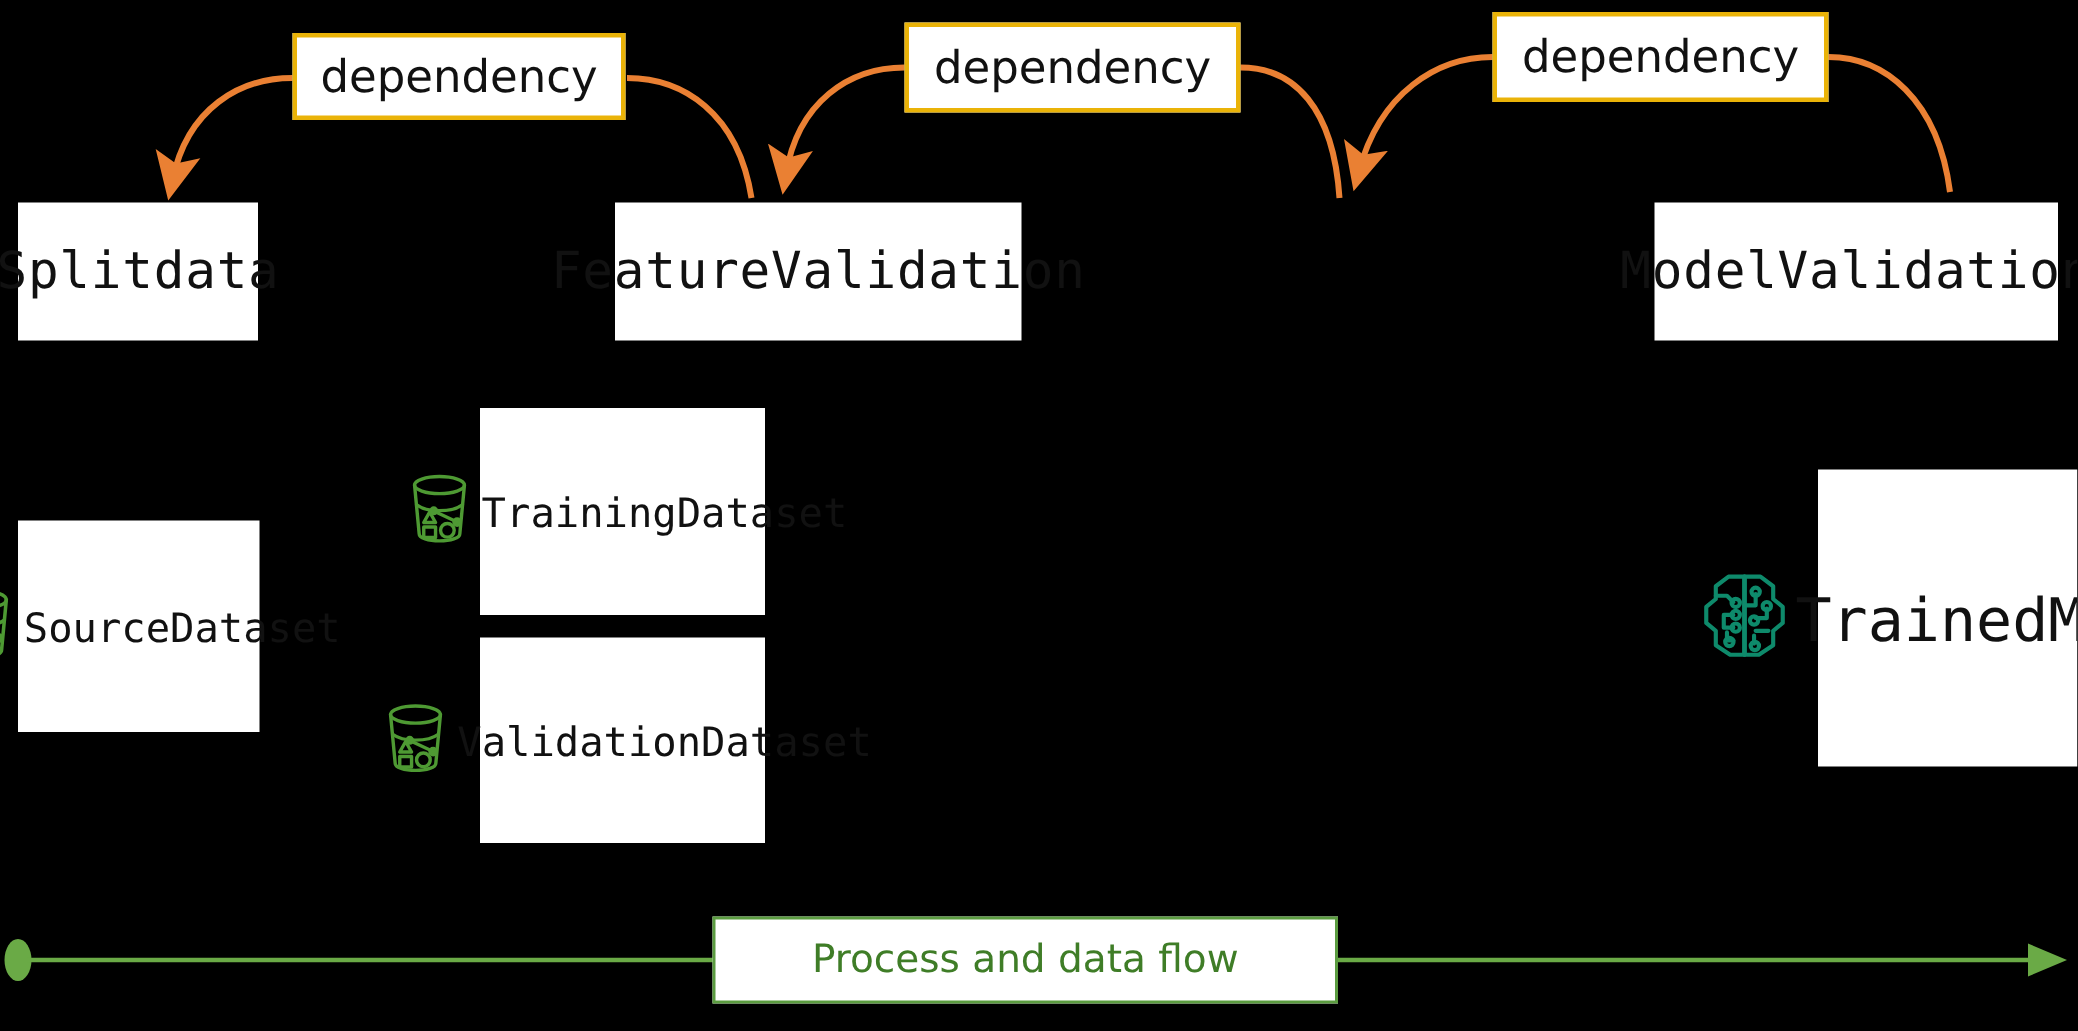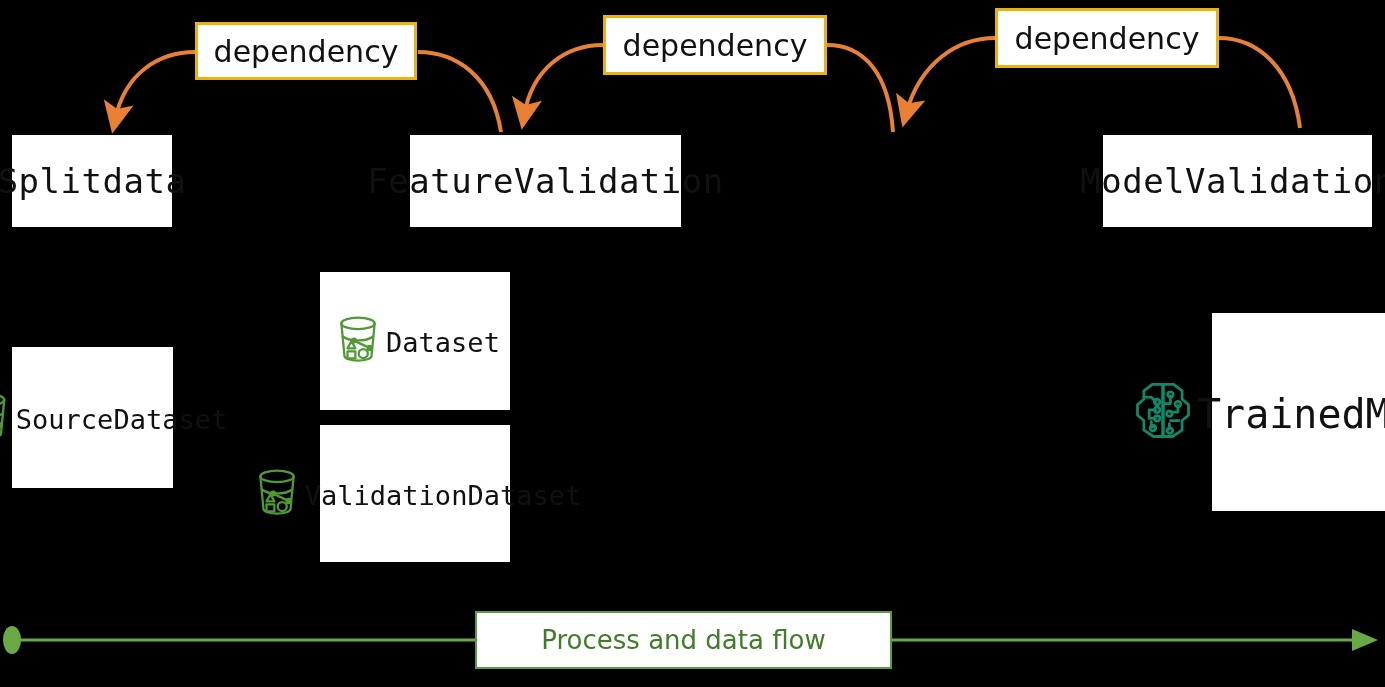--- a/index.html
+++ b/index.html
@@ -178,20 +178,21 @@
           <path d="M14.6,28 C18.5,31 25,32.5 32,32.5 C39,32.5 45.5,31 49.4,28"></path>
           <polygon points="24.5,33.5 20,41.5 29,41.5"></polygon>
           <rect x="20" y="45" width="9" height="8"></rect>
           <circle cx="38" cy="47.5" r="5.2"></circle>
           <path d="M28,33 L45,41"></path>
           <circle cx="27.6" cy="32.6" r="2.1" fill="#4e9a33"></circle>
           <circle cx="45.4" cy="41.2" r="2.4" fill="#4e9a33"></circle>
         </g>
       </svg>
     </span>
+    <span class="cap">Training</span>
     <span class="cap">Dataset</span>
   </div>
 
   <div class="box asset-box" style="left:320px; top:425px; width:190px; height:137px;">
     <span class="icon">
       <svg width="56" height="56" viewBox="0 0 64 64" xmlns="http://www.w3.org/2000/svg">
         <g fill="none" stroke="#4e9a33" stroke-width="2.6" stroke-linecap="round" stroke-linejoin="round">
           <ellipse cx="32" cy="13" rx="19" ry="6.5"></ellipse>
           <path d="M13,13 L16.5,50 C16.5,53.3 23.5,55.5 32,55.5 C40.5,55.5 47.5,53.3 47.5,50 L51,13"></path>
           <path d="M14.6,28 C18.5,31 25,32.5 32,32.5 C39,32.5 45.5,31 49.4,28"></path>

